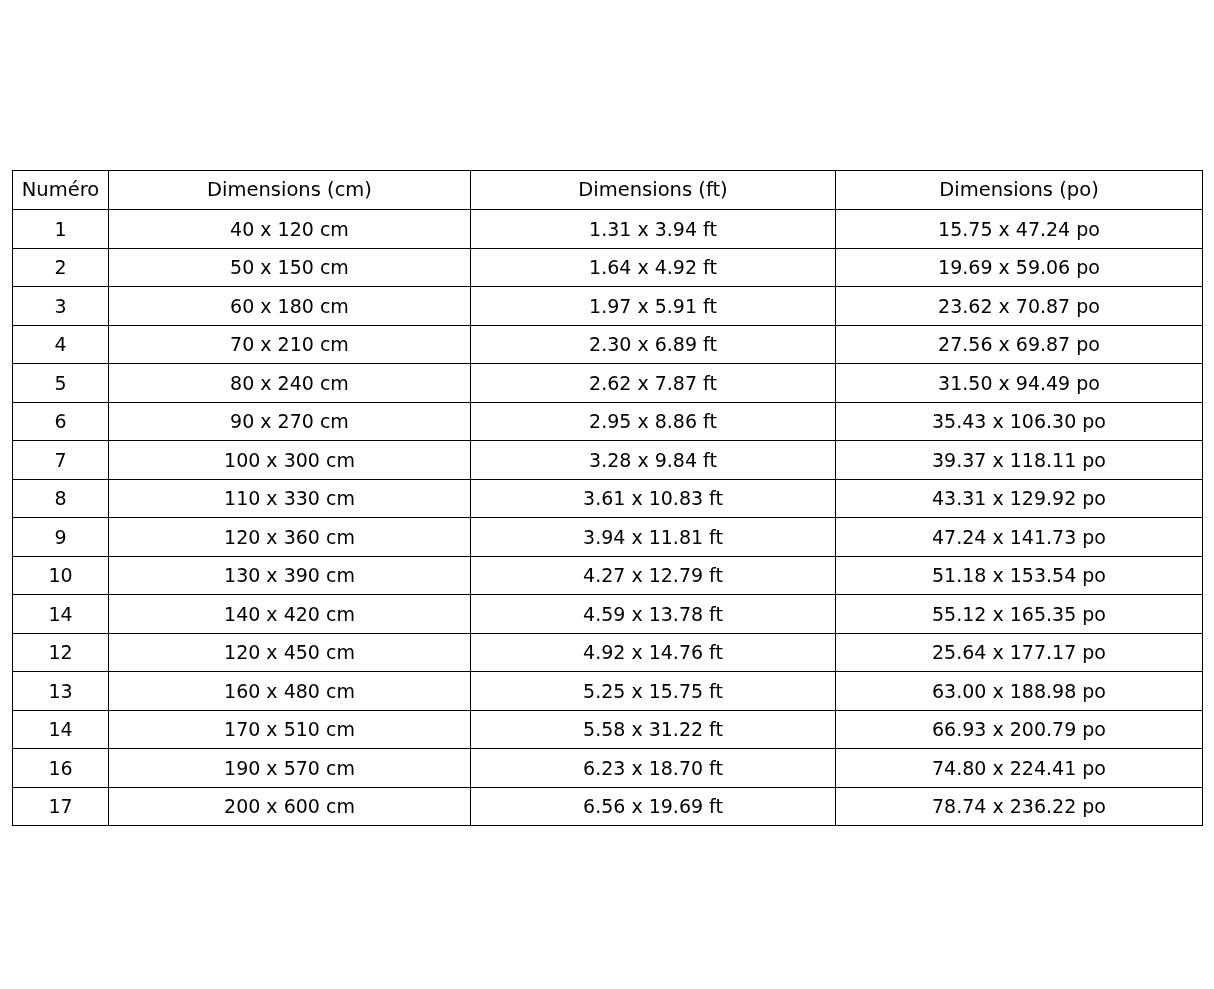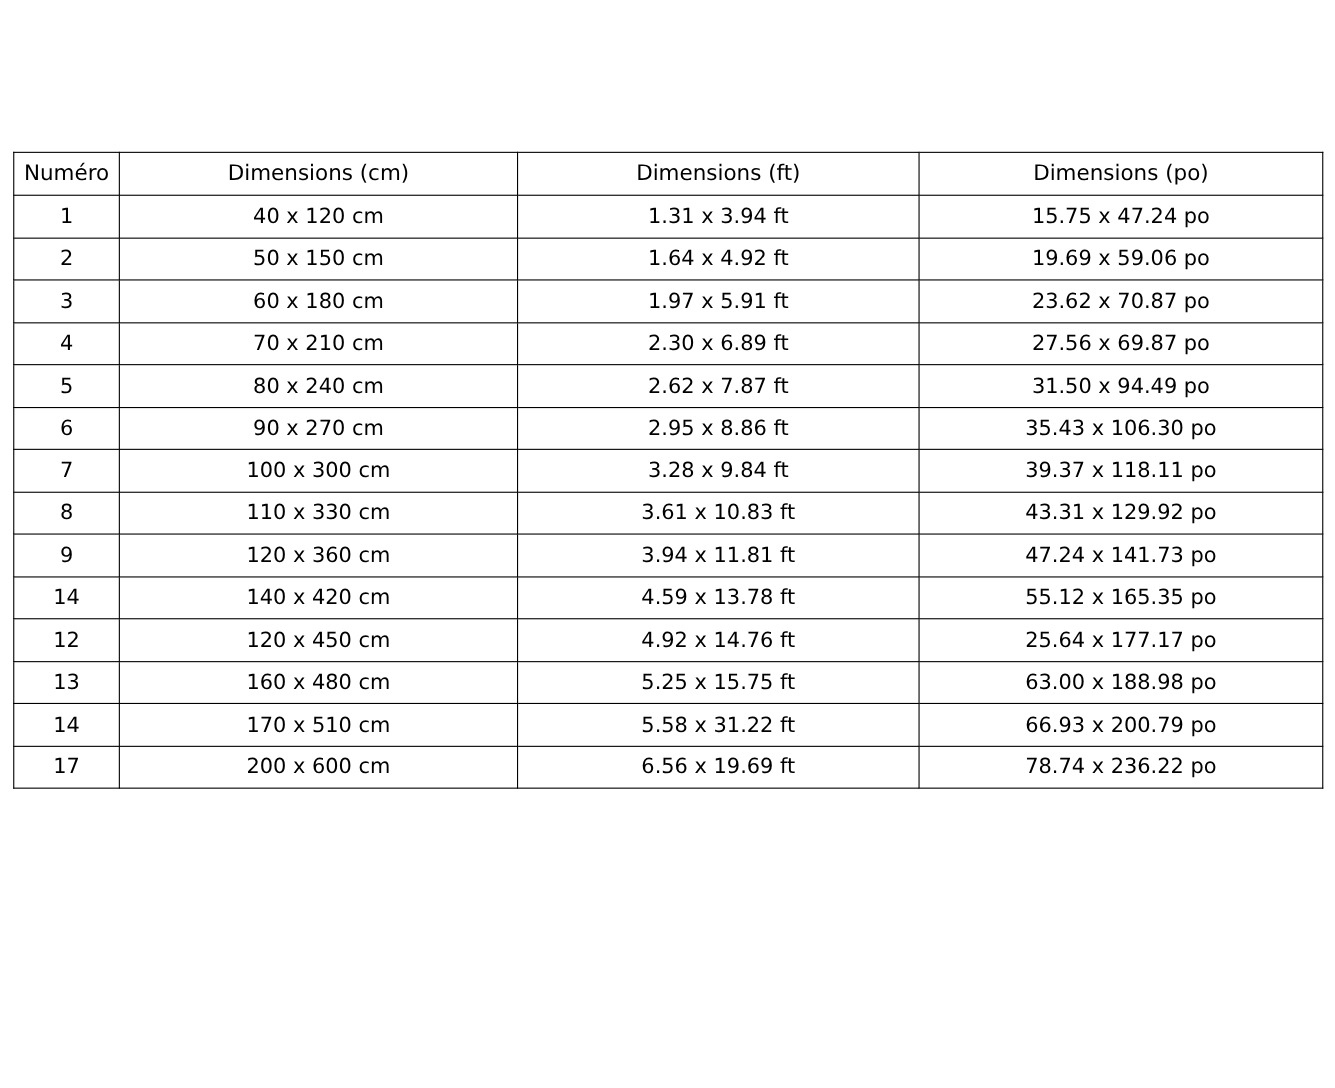--- a/index.html
+++ b/index.html
@@ -16,21 +16,21 @@
   }
   .page {
     position: relative;
     width: 1214px;
     height: 989px;
     box-sizing: border-box;
   }
   .table-wrap {
     position: absolute;
     left: 12px;
-    top: 138px;
+    top: 170px;
     width: 1190px;
   }
   table.dim-table {
     border-collapse: collapse;
     width: 1190px;
     table-layout: fixed;
   }
   table.dim-table td,
   table.dim-table th {
     border: 1px solid #000000;
@@ -122,20 +122,26 @@
           <td>3.61 x 10.83 ft</td>
           <td>43.31 x 129.92 po</td>
         </tr>
         <tr>
           <td>9</td>
           <td>120 x 360 cm</td>
           <td>3.94 x 11.81 ft</td>
           <td>47.24 x 141.73 po</td>
         </tr>
         <tr>
+          <td>10</td>
+          <td>130 x 390 cm</td>
+          <td>4.27 x 12.79 ft</td>
+          <td>51.18 x 153.54 po</td>
+        </tr>
+        <tr>
           <td>14</td>
           <td>140 x 420 cm</td>
           <td>4.59 x 13.78 ft</td>
           <td>55.12 x 165.35 po</td>
         </tr>
         <tr>
           <td>12</td>
           <td>120 x 450 cm</td>
           <td>4.92 x 14.76 ft</td>
           <td>25.64 x 177.17 po</td>
@@ -146,20 +152,26 @@
           <td>5.25 x 15.75 ft</td>
           <td>63.00 x 188.98 po</td>
         </tr>
         <tr>
           <td>14</td>
           <td>170 x 510 cm</td>
           <td>5.58 x 31.22 ft</td>
           <td>66.93 x 200.79 po</td>
         </tr>
         <tr>
+          <td>16</td>
+          <td>190 x 570 cm</td>
+          <td>6.23 x 18.70 ft</td>
+          <td>74.80 x 224.41 po</td>
+        </tr>
+        <tr>
           <td>17</td>
           <td>200 x 600 cm</td>
           <td>6.56 x 19.69 ft</td>
           <td>78.74 x 236.22 po</td>
         </tr>
       </tbody>
     </table>
   </div>
 </div>
 

